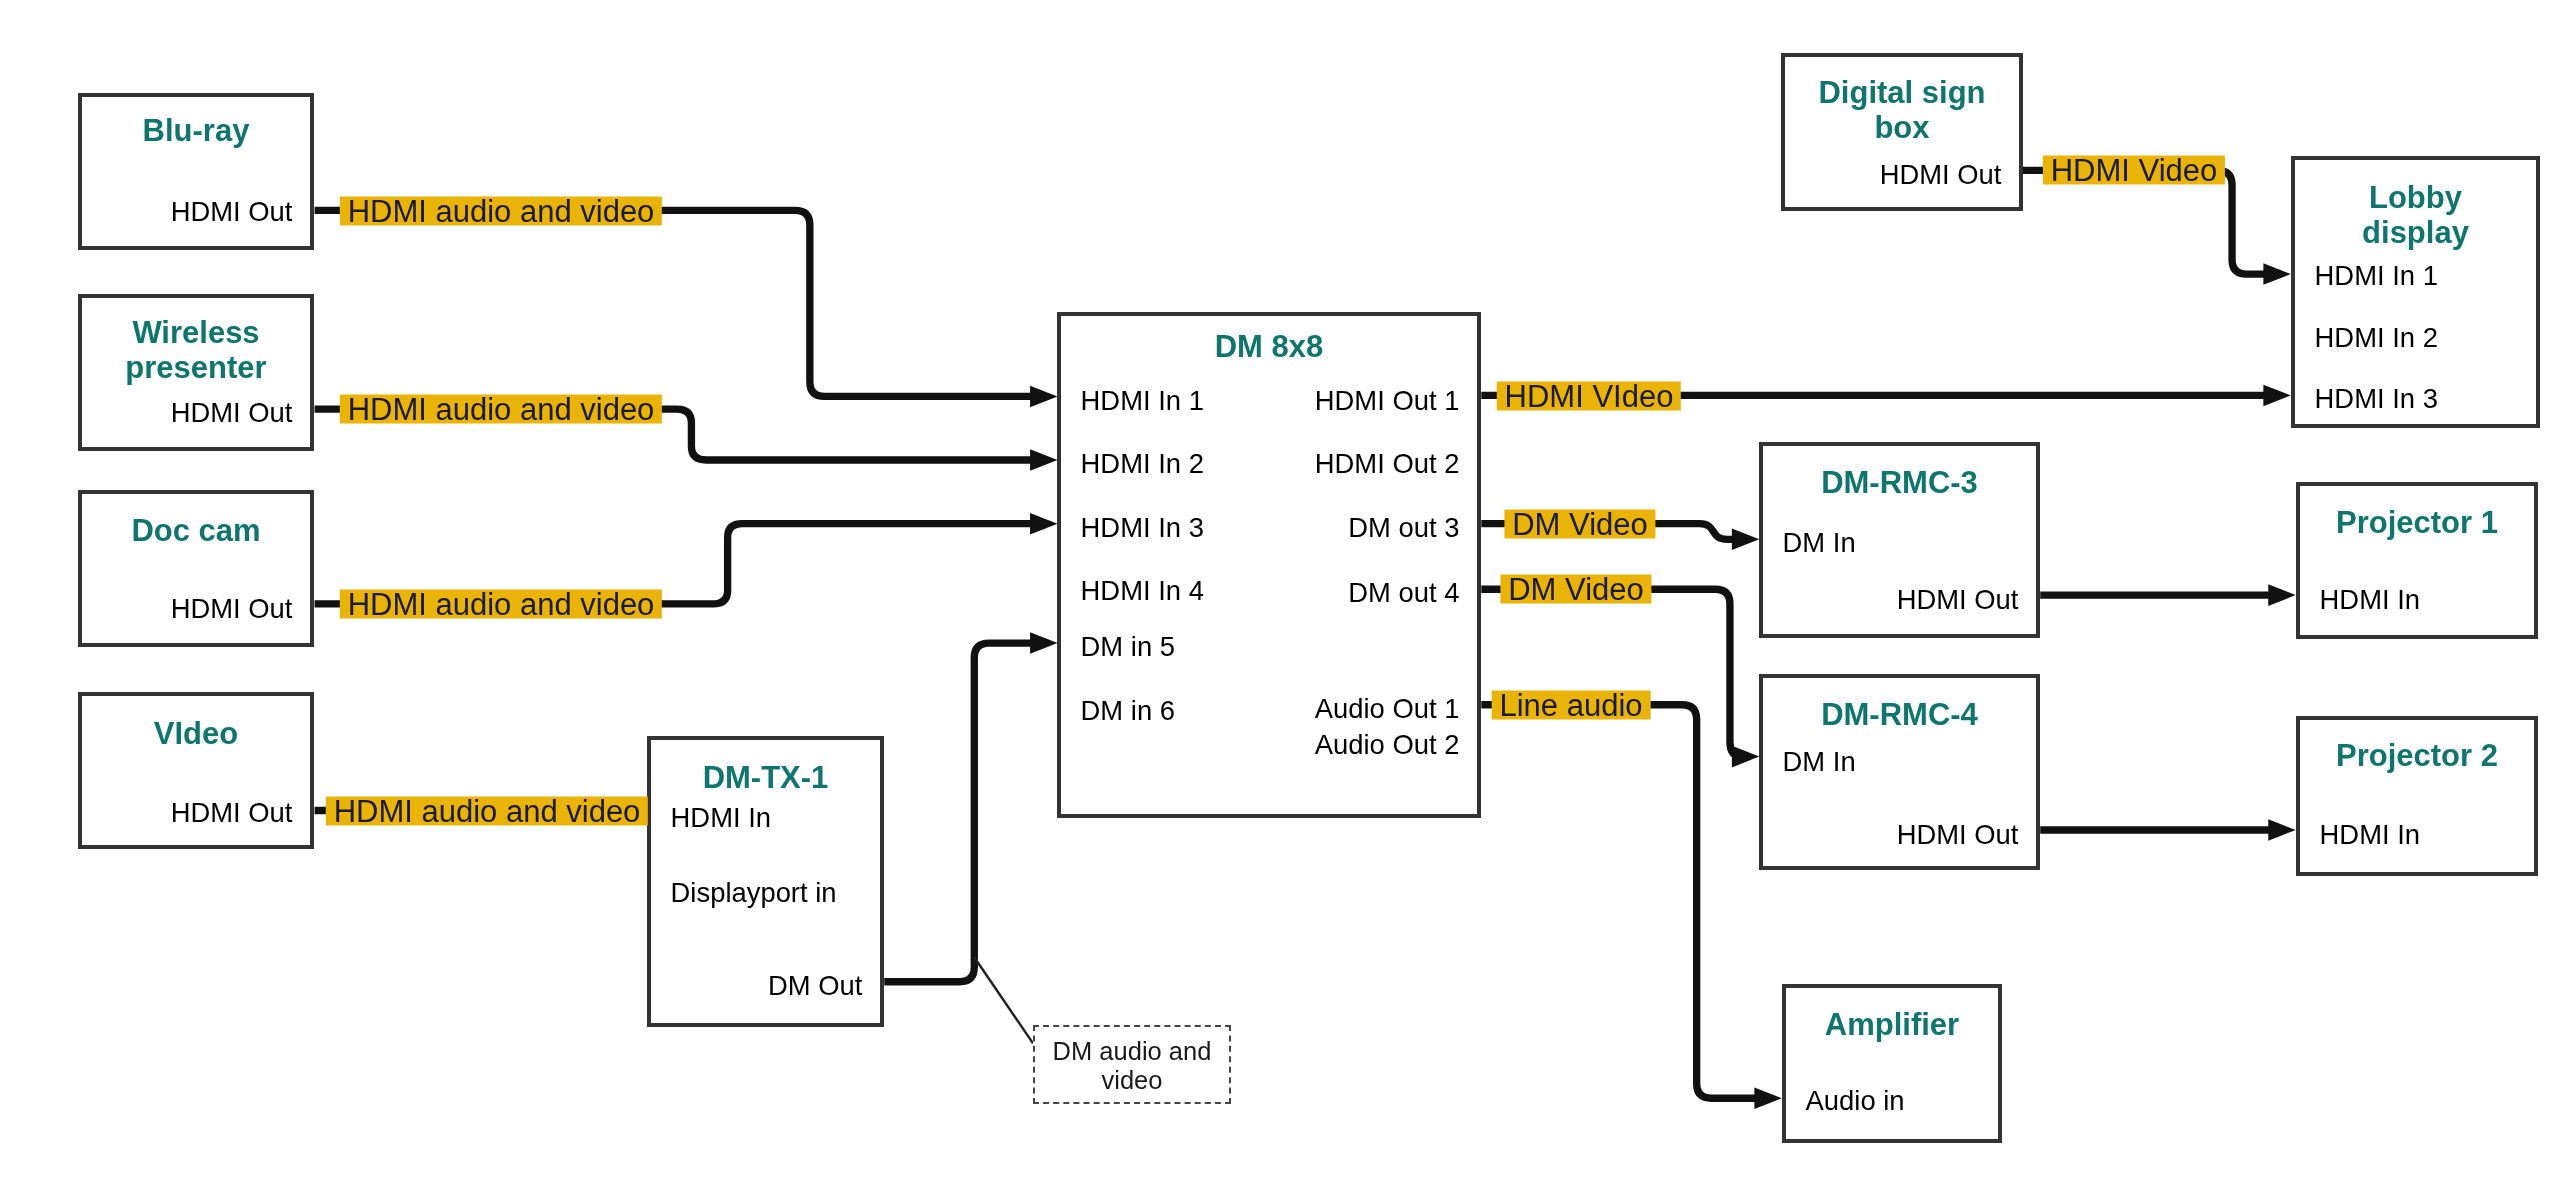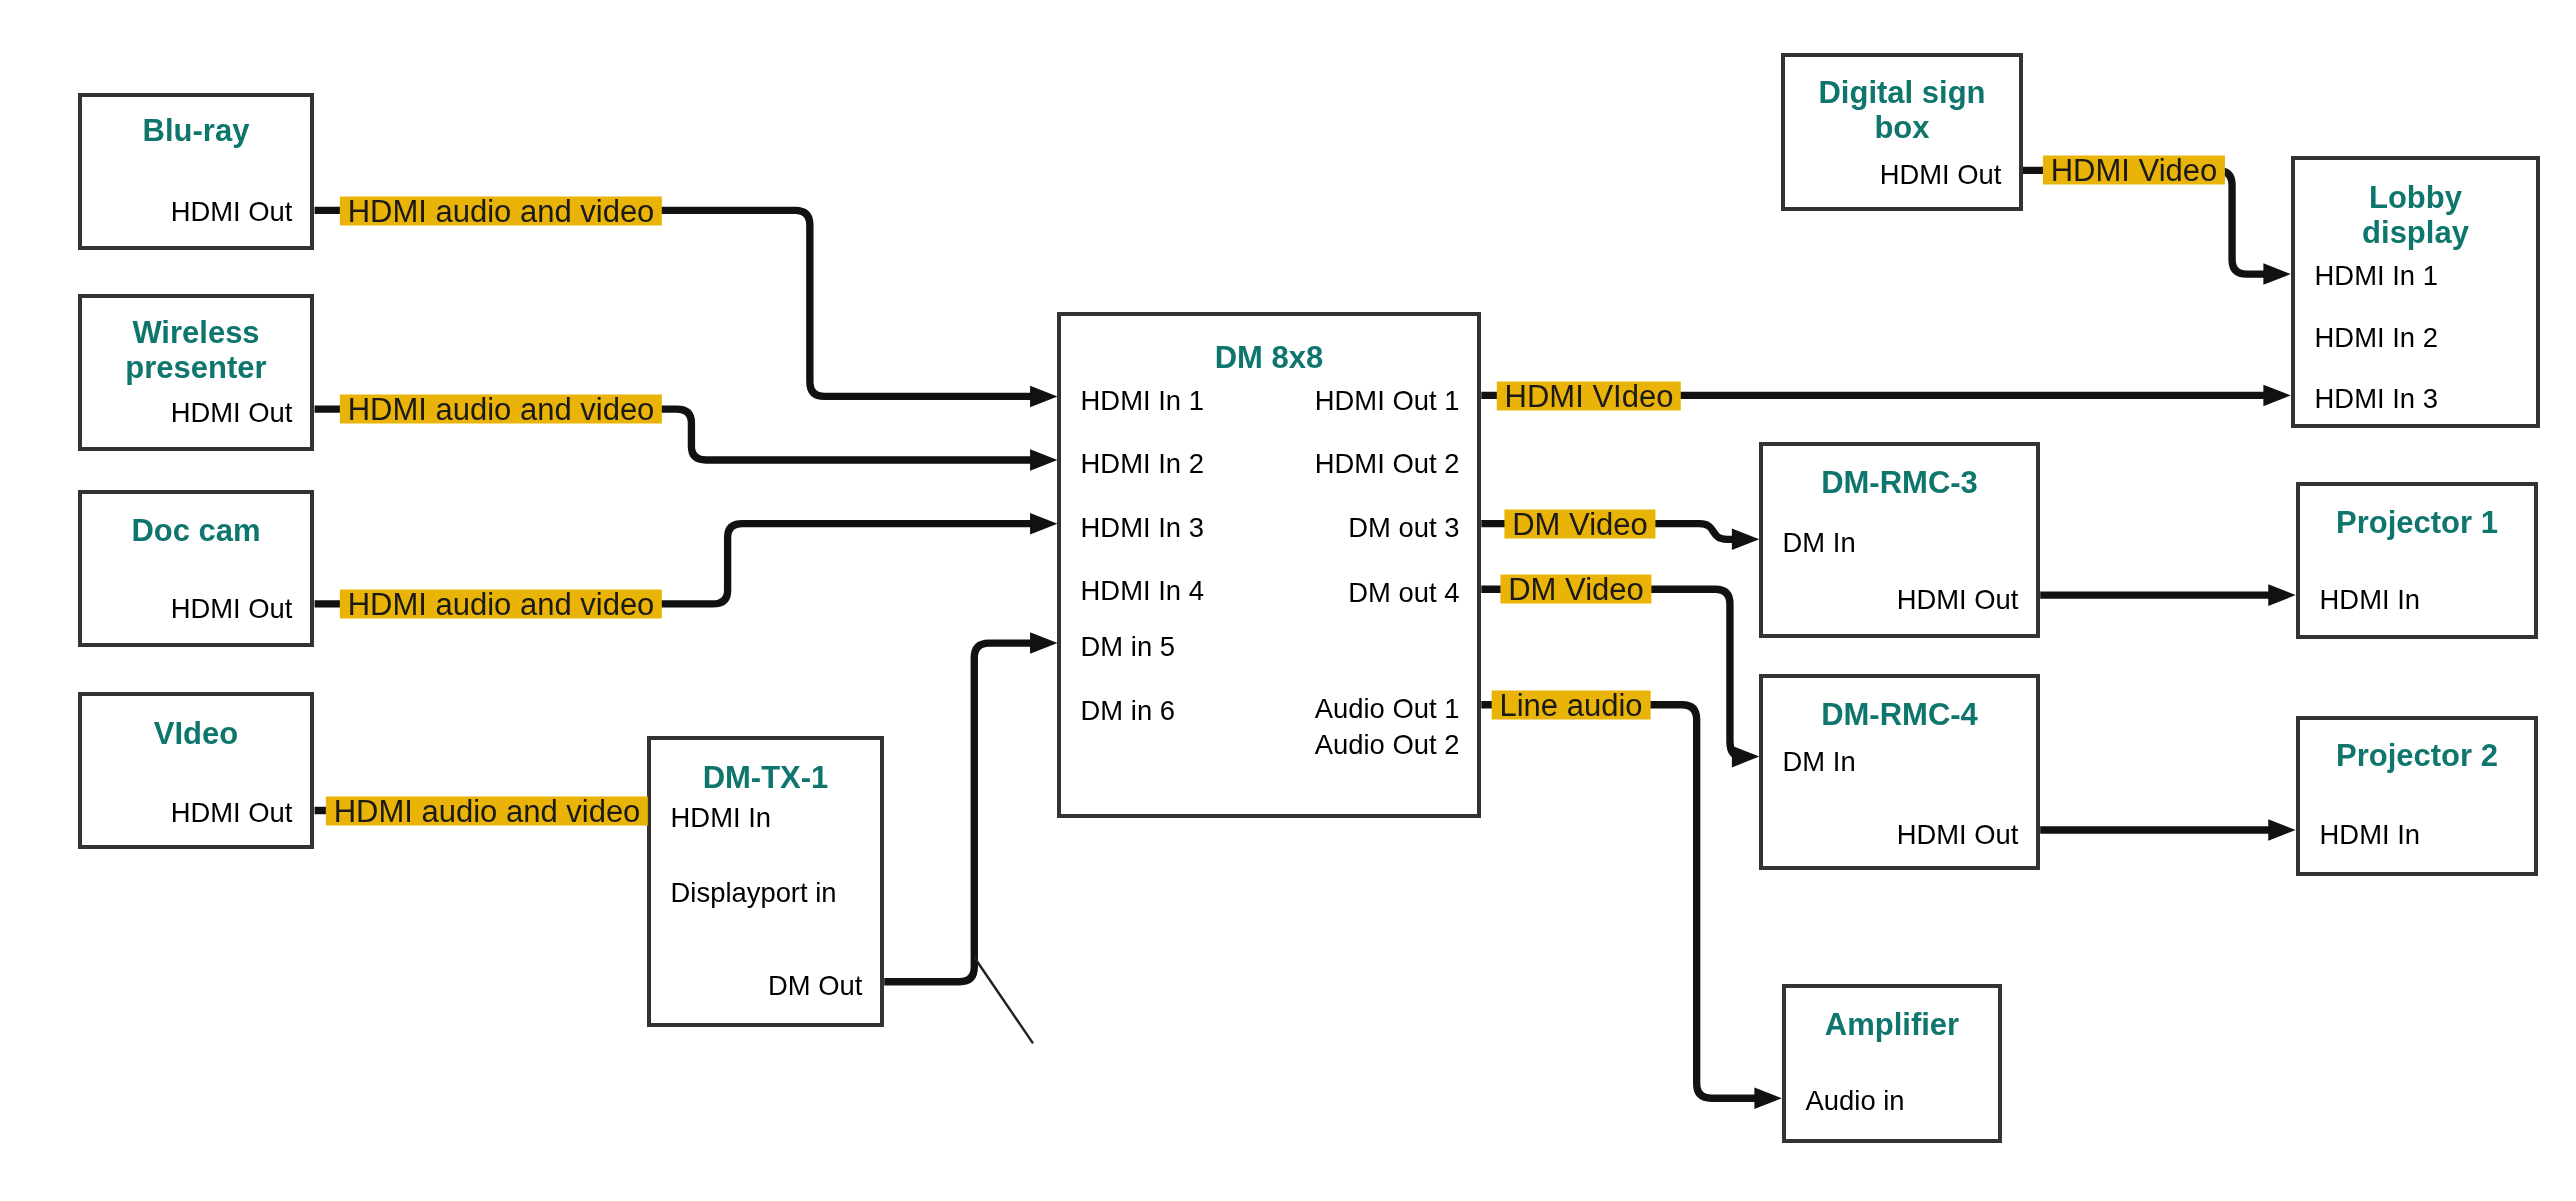--- a/index.html
+++ b/index.html
@@ -118,21 +118,21 @@
   </div>
 
   <div class="node" style="left:647px;top:736px;width:237px;height:291px;">
     <div class="title" style="top:19.6px;">DM-TX-1</div>
     <div class="port pleft" style="top:61px;">HDMI In</div>
     <div class="port pleft" style="top:136px;">Displayport in</div>
     <div class="port pright" style="top:229px;">DM Out</div>
   </div>
 
   <div class="node" style="left:1057px;top:312px;width:424px;height:506px;">
-    <div class="title" style="top:24px;">DM 8x8</div>
+    <div class="title" style="top:13px;">DM 8x8</div>
     <div class="port pleft" style="top:68px;">HDMI In 1</div>
     <div class="port pleft" style="top:131px;">HDMI In 2</div>
     <div class="port pleft" style="top:195px;">HDMI In 3</div>
     <div class="port pleft" style="top:258px;">HDMI In 4</div>
     <div class="port pleft" style="top:314px;">DM in 5</div>
     <div class="port pleft" style="top:378px;">DM in 6</div>
     <div class="port pright" style="top:68px;">HDMI Out 1</div>
     <div class="port pright" style="top:131px;">HDMI Out 2</div>
     <div class="port pright" style="top:195px;">DM out 3</div>
     <div class="port pright" style="top:260px;">DM out 4</div>
@@ -184,15 +184,19 @@
   <div class="wlabel" style="left:501px;top:211px;">HDMI audio and video</div>
   <div class="wlabel" style="left:501px;top:409px;">HDMI audio and video</div>
   <div class="wlabel" style="left:501px;top:604px;">HDMI audio and video</div>
   <div class="wlabel" style="left:487px;top:811px;">HDMI audio and video</div>
   <div class="wlabel" style="left:2134px;top:170px;">HDMI Video</div>
   <div class="wlabel" style="left:1589px;top:396px;">HDMI VIdeo</div>
   <div class="wlabel" style="left:1580px;top:524px;">DM Video</div>
   <div class="wlabel" style="left:1576px;top:589px;">DM Video</div>
   <div class="wlabel" style="left:1571px;top:705px;">Line audio</div>
 
+  <div class="callout-box" style="left:1033px;top:1025px;width:198px;height:79px;">
+    <div class="cline" style="top:9.8px;">DM audio and</div>
+    <div class="cline" style="top:39px;">video</div>
+  </div>
 
 </div>
 
 
 </body></html>

